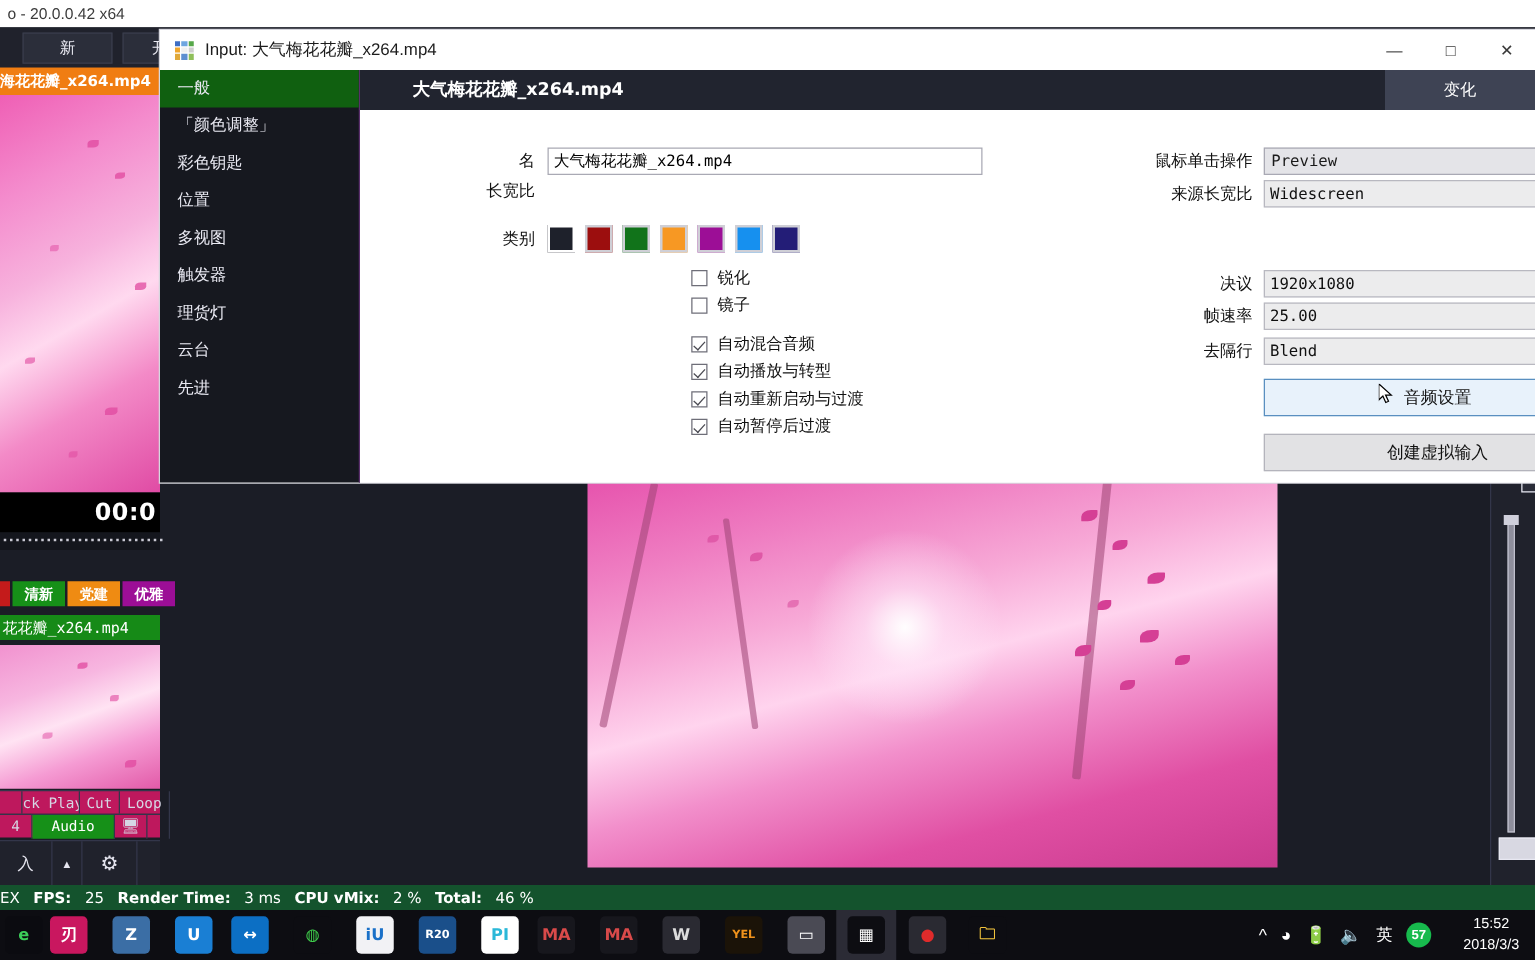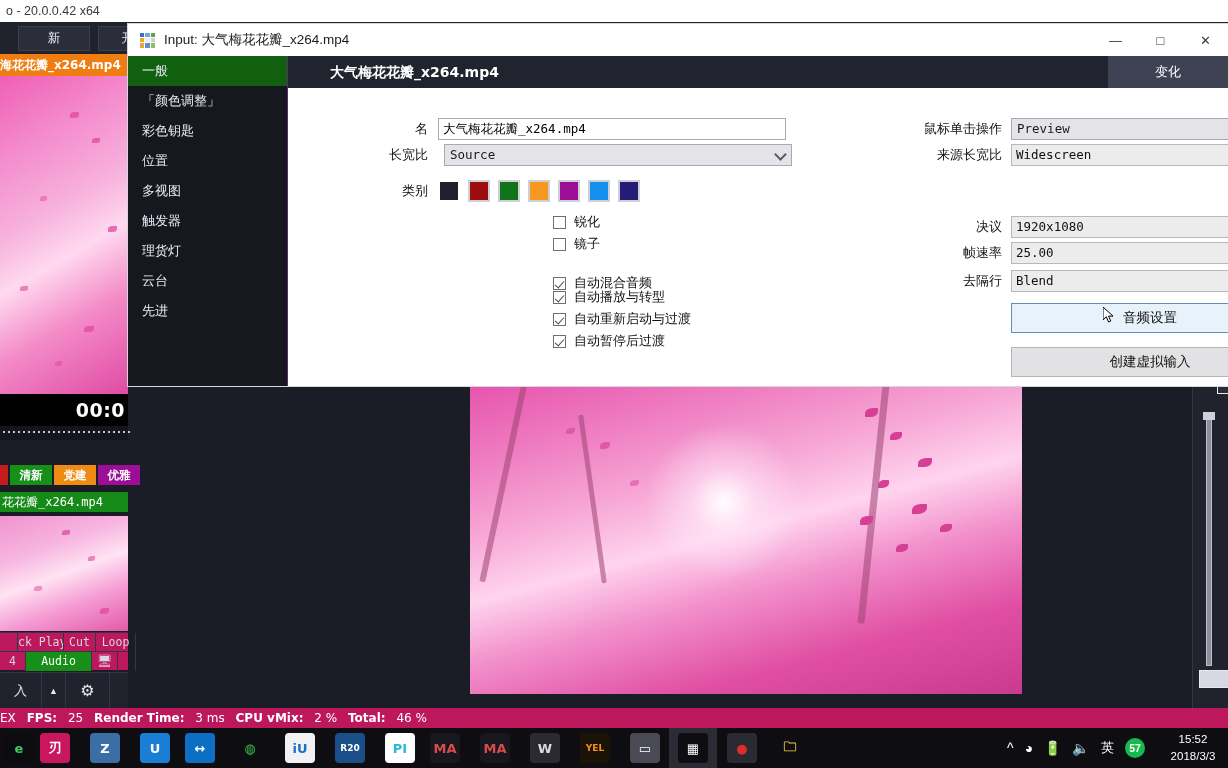--- a/index.html
+++ b/index.html
@@ -127,21 +127,21 @@
     position: absolute; left: 190px; top: 0; width: 552px; height: 310px;
     background:
       radial-gradient(circle at 46% 38%, rgba(255,255,255,.98) 0%, rgba(255,235,250,.55) 9%, rgba(255,255,255,0) 22%),
       linear-gradient(165deg,#e653ad 0%,#ef7ec2 18%,#f7a8d6 34%,#ffd4ee 48%,#f28fcb 62%,#e04fa3 80%,#c93a8e 100%);
   }
   .vp-petal { position: absolute; background: #d53f95; border-radius: 60% 5% 60% 5%; }
   .vp-branch { position: absolute; background: #9d4472; opacity: .55; border-radius: 2px; }
 
   .statusbar {
     position: absolute; left: 0; top: 708px; width: 1228px; height: 20px;
-    background: #be185d; color: #ffffff;
+    background: #14532d; color: #ffffff;
     font-size: 12px; line-height: 20px; white-space: nowrap; overflow: hidden;
     font-family: "DejaVu Sans", sans-serif;
   }
   .statusbar b { font-weight: bold; }
   .statusbar span { margin-right: 7px; }
 
   
   .taskbar {
     position: absolute; left: 0; top: 728px; width: 1228px; height: 40px;
     background: #0d0d12;
@@ -489,24 +489,20 @@
 
     <div class="dlg-form">
 
       <div class="frow" style="left:60px;top:30px;">
         <div class="flabel" style="width:80px;margin-right:10px;">名</div>
         <div class="finput" style="width:348px;">大气梅花花瓣_x264.mp4</div>
       </div>
 
       <div class="frow" style="left:60px;top:56px;">
         <div class="flabel" style="width:80px;margin-right:16px;">长宽比</div>
-        <div class="fselect" style="width:348px;">
-          <span>Source</span>
-          <span class="chev"></span>
-        </div>
       </div>
 
       <div class="frow" style="left:60px;top:92px;">
         <div class="flabel" style="width:80px;margin-right:10px;">类别</div>
         <div style="display:flex;gap:8px;" id="swatches">
             <div class="swatch" style="background: rgb(30, 33, 43); border-color: rgb(255, 255, 255);"></div>
             <div class="swatch" style="background: rgb(156, 14, 14);"></div>
             <div class="swatch" style="background: rgb(17, 115, 26);"></div>
             <div class="swatch" style="background: rgb(247, 152, 35);"></div>
             <div class="swatch" style="background: rgb(156, 14, 150);"></div>
@@ -517,21 +513,21 @@
 
       <div id="checkbox-group">
           <div class="cbrow" style="left: 265px; top: 125px;">
             <span class="cbox"></span>
             <span>锐化</span>
           </div>
           <div class="cbrow" style="left: 265px; top: 147px;">
             <span class="cbox"></span>
             <span>镜子</span>
           </div>
-          <div class="cbrow" style="left: 265px; top: 178px; margin-top: 8px;">
+          <div class="cbrow" style="left: 265px; top: 178px;">
             <span class="cbox checked"></span>
             <span>自动混合音频</span>
           </div>
           <div class="cbrow" style="left: 265px; top: 200px;">
             <span class="cbox checked"></span>
             <span>自动播放与转型</span>
           </div>
           <div class="cbrow" style="left: 265px; top: 222px;">
             <span class="cbox checked"></span>
             <span>自动重新启动与过渡</span>

